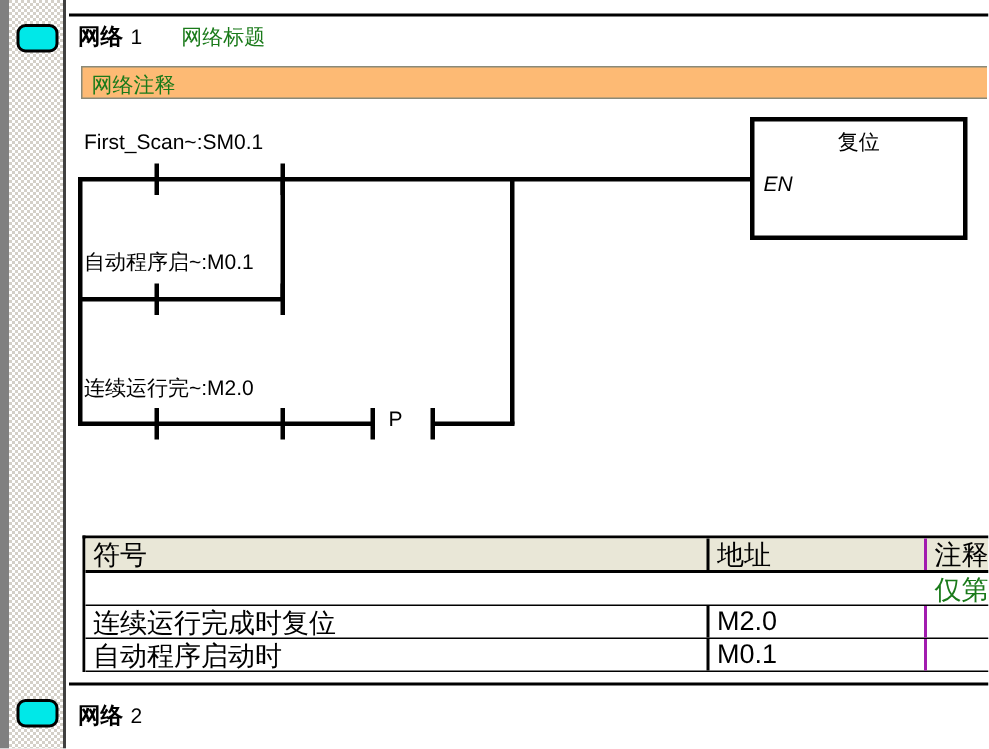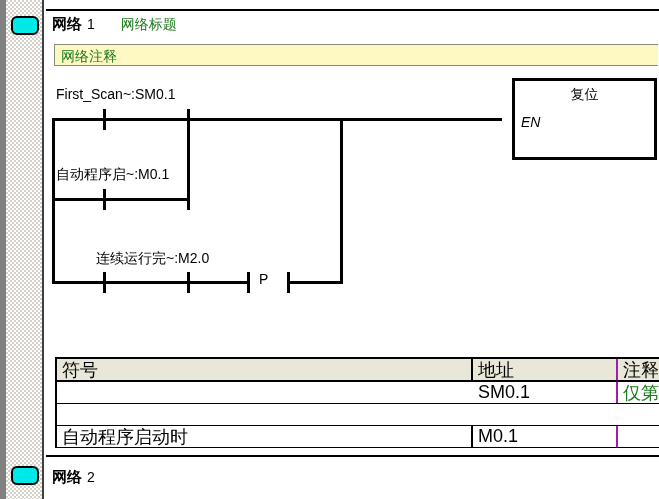--- a/index.html
+++ b/index.html
@@ -103,21 +103,21 @@
     font-size: 14px;
     color: #1a7a1a;
     margin-left: 26px;
   }
 
   
   .net-comment {
     position: absolute;
     left: 10px; top: 44px;
     width: 604px; height: 22px;
-    background: #fef9c3;
+    background: #fdba74;
     border: 1px solid #8a8a78;
     border-right: none;
   }
   .net-comment-text {
     position: absolute;
     left: 6px; top: 3px;
     font-size: 14px;
     color: #1a7a1a;
     white-space: nowrap;
   }
@@ -156,21 +156,20 @@
     color: #000000;
   }
 
   
   .instr-box {
     position: absolute;
     left: 456px; top: 8px;
     width: 145px; height: 82px;
     border: 3px solid #000000;
     background: #ffffff;
-    margin-left: 12px;
   }
   .instr-title {
     position: absolute;
     left: 0; right: 0; top: 5px;
     text-align: center;
     font-size: 14px;
     color: #000000;
   }
   .instr-en {
     position: absolute;
@@ -256,21 +255,21 @@
       <div class="wire-v" style="left:143px; top:48px; height:82px;"></div>
 
       <div class="wire-v" style="left:296px; top:48px; height:165px;"></div>
 
       <div class="operand" style="left:12px; top:96px;text-align:right;">自动程序启~:M0.1</div>
       <div class="wire-h" style="left:8px; top:128px; width:52px;"></div>
       <div class="contact" style="left:59px; top:119px;"></div>
       <div class="wire-h" style="left:62px; top:128px; width:82px;"></div>
       <div class="contact" style="left:143px; top:119px;"></div>
 
-      <div class="operand" style="left:12px; top:180px;margin-left:40px;">连续运行完~:M2.0</div>
+      <div class="operand" style="left:12px; top:180px;">连续运行完~:M2.0</div>
       <div class="wire-h" style="left:8px; top:211px; width:52px;"></div>
       <div class="contact" style="left:59px; top:202px;"></div>
       <div class="wire-h" style="left:62px; top:211px; width:82px;"></div>
       <div class="contact" style="left:143px; top:202px;"></div>
       <div class="wire-h" style="left:146px; top:211px; width:58px;"></div>
       <div class="contact" style="left:203px; top:202px;"></div>
       <span class="p-letter" style="left:215px; top:201px;">P</span>
       <div class="contact" style="left:243px; top:202px;"></div>
       <div class="wire-h" style="left:246px; top:211px; width:53px;"></div>
 
@@ -283,25 +282,26 @@
 
     <div class="symtable">
 
       <div class="symrow header">
         <div class="cell c0">符号</div>
         <div class="cell c1">地址</div>
         <div class="cell c2">注释</div>
       </div>
 
       <div class="symrow">
-        <div class="cell c1">SM0.1</div>
         <div class="cell c2 green">仅第一个扫</div>
       </div>
 
       <div class="symrow">
+        <div class="cell c0">连续运行完成时复位</div>
+        <div class="cell c1">M2.0</div>
         <div class="cell c2 green"></div>
       </div>
 
       <div class="symrow">
         <div class="cell c0">自动程序启动时</div>
         <div class="cell c1">M0.1</div>
         <div class="cell c2 green"></div>
       </div>
 
     </div>

